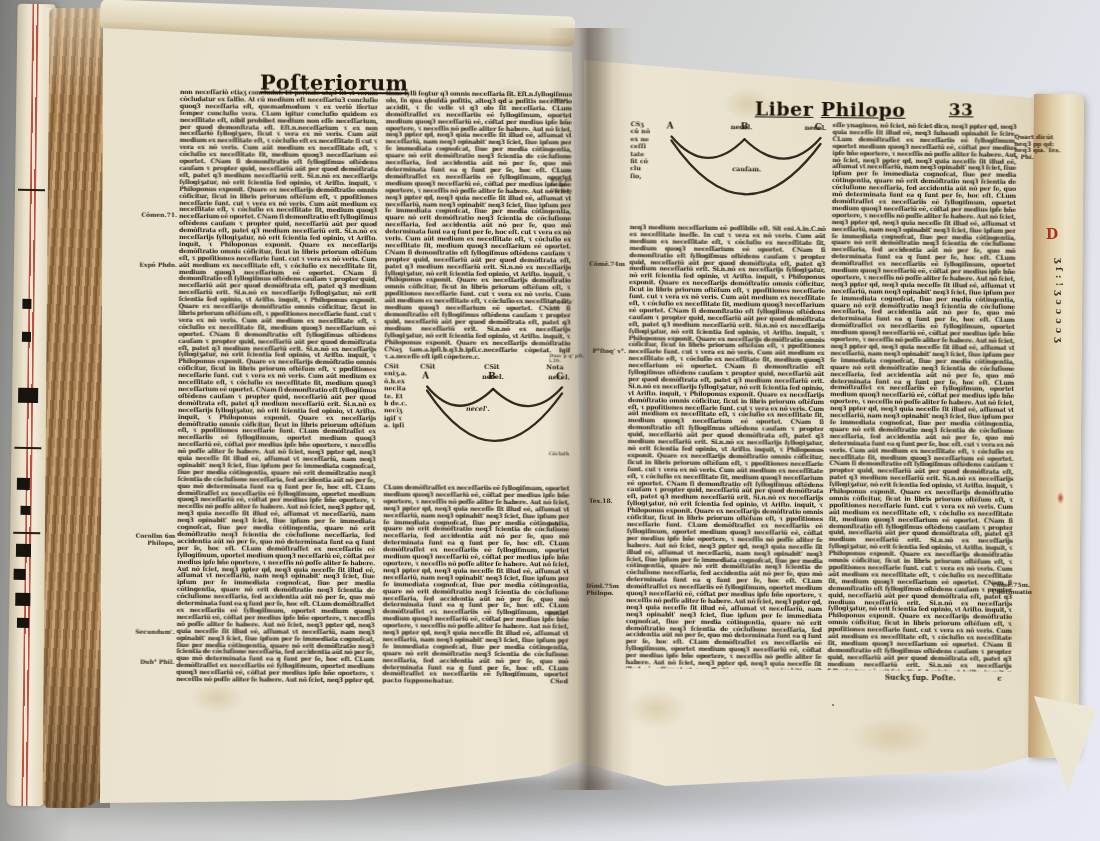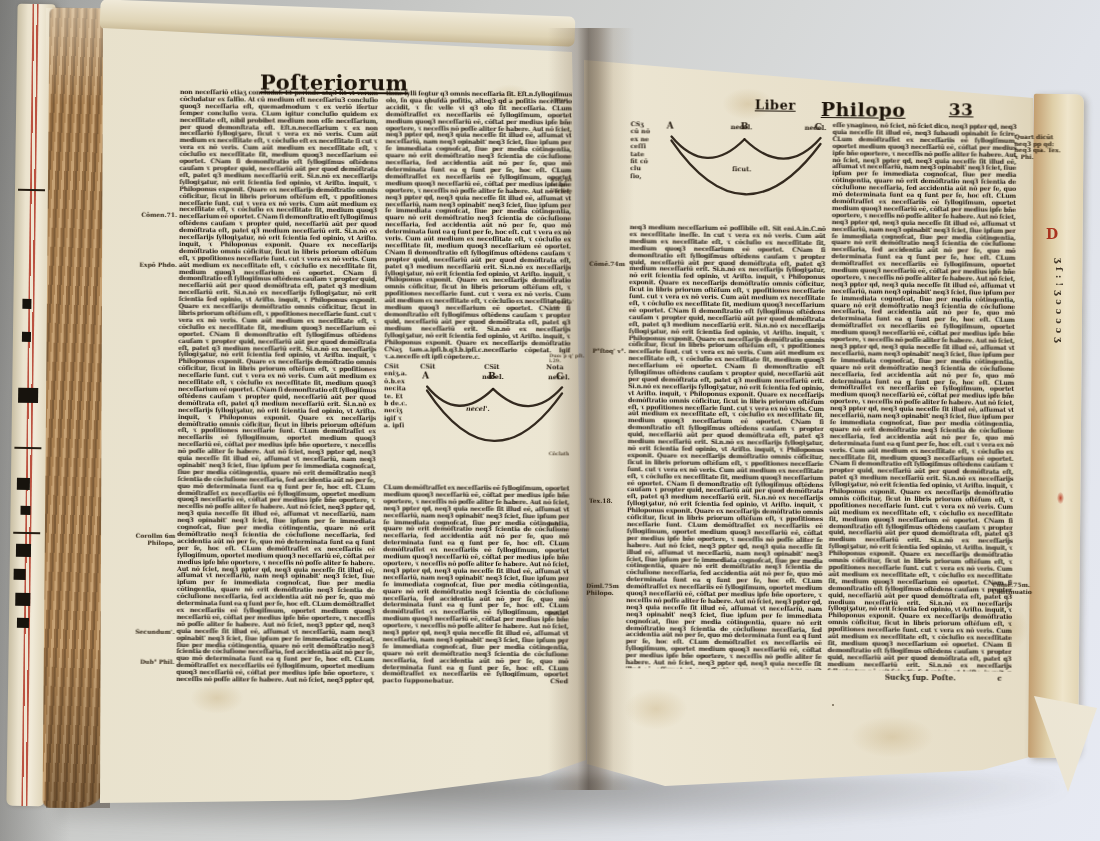--- a/index.html
+++ b/index.html
@@ -189,21 +189,21 @@
       </div>
       <div class="final-line" style="flex:none;height:8px;">
         <span>pacto ſupponebatur.</span>
         <span>CSed</span>
       </div>
     </div>
   </div>
 
   <div class="abs rp-text">
 
-    <div class="abs bheader" style="left:752px;top:98px;font-size:13px;">Liber</div>
+    <div class="abs bheader" style="left:752px;top:98px;font-size:19px;">Liber</div>
     <div class="abs bheader" style="left:818px;top:98px;font-size:19px;">Philopo</div>
     <div class="abs bheader" style="left:946px;top:98px;font-size:17px;">33</div>
 
     <div class="abs mnote l" style="left:588px;top:263px;width:40px;">Cōmē.74m</div>
     <div class="abs mnote l" style="left:592px;top:350px;width:38px;">P°ſtoq' v°.</div>
     <div class="abs mnote l" style="left:590px;top:500px;width:38px;">Tex.18.</div>
     <div class="abs mnote l" style="left:588px;top:585px;width:40px;">Dīml.75m Philopo.</div>
 
     <div class="abs mnote l" style="left:1012px;top:132px;width:48px;">Quart dicūt neq3 pp qd: neq3 qīa. Tex. τ Phi.</div>
     <div class="abs mnote l" style="left:994px;top:580px;width:52px;">Cōmē.75m. Continuatio</div>
@@ -224,21 +224,21 @@
             <span class="abs dseg" style="left:30px;top:2px;">necel.</span>
             <span class="abs" style="left:76px;">B</span>
             <span class="abs dseg" style="left:104px;top:2px;">necel.</span>
             <span class="abs" style="left:150px;">C</span>
           </div>
           <svg class="arcs" width="162" height="90" viewBox="0 0 162 90">
             <path d="M7,5 Q42,46 80,7"></path>
             <path d="M80,7 Q121,46 156,5"></path>
             <path d="M7,9 Q81,114 156,11"></path>
           </svg>
-          <div class="arc-label" style="left:68px;top:44px;">ſicut.</div>
+          <div class="arc-label" style="left:68px;top:44px;">cauſam.</div>
         </div>
       </div>
       <div class="col" style="flex:1;">
         <span>neq3 medium neceſſarium eē poſſibile eſt. Sit eni.A.in.C.nō ex neceſſitate ineſſe. In </span>
         <span>cut τ vera ex nō veris. Cum aūt medium ex neceſſitate eſt, τ cōcluſio ex neceſſitate ſit, medium quoq3 neceſſarium eē oportet. CNam ſi demonſtratio eſt ſyllogiſmus oſtēdens cauſam τ propter quid, neceſſariū aūt per quod demōſtrata eſt, patet q3 medium neceſſariū erit. Si.n.nō ex neceſſarijs ſyllogiʒatur, nō erit ſcientia ſed opinio, vt Ariſto. inquit, τ Philoponus exponit. Quare ex neceſſarijs demōſtratio omnis cōficitur, ſicut in libris priorum oſtēſum eſt, τ ppoſitiones neceſſarie ſunt.  cut τ vera ex nō veris. Cum aūt medium ex neceſſitate eſt, τ cōcluſio ex neceſſitate ſit, medium quoq3 neceſſarium eē oportet. CNam ſi demonſtratio eſt ſyllogiſmus oſtēdens cauſam τ propter quid, neceſſariū aūt per quod demōſtrata eſt, patet q3 medium neceſſariū erit. Si.n.nō ex neceſſarijs ſyllogiʒatur, nō erit ſcientia ſed opinio, vt Ariſto. inquit, τ Philoponus exponit. Quare ex neceſſarijs demōſtratio omnis cōficitur, ſicut in libris priorum oſtēſum eſt, τ ppoſitiones neceſſarie ſunt.  cut τ vera ex nō veris. Cum aūt medium ex neceſſitate eſt, τ cōcluſio ex neceſſitate ſit, medium quoq3 neceſſarium eē oportet. CNam ſi demonſtratio eſt ſyllogiſmus oſtēdens cauſam τ propter quid, neceſſariū aūt per quod demōſtrata eſt, patet q3 medium neceſſariū erit. Si.n.nō ex neceſſarijs ſyllogiʒatur, nō erit ſcientia ſed opinio, vt Ariſto. inquit, τ Philoponus exponit. Quare ex neceſſarijs demōſtratio omnis cōficitur, ſicut in libris priorum oſtēſum eſt, τ ppoſitiones neceſſarie ſunt.  cut τ vera ex nō veris. Cum aūt medium ex neceſſitate eſt, τ cōcluſio ex neceſſitate ſit, medium quoq3 neceſſarium eē oportet. CNam ſi demonſtratio eſt ſyllogiſmus oſtēdens cauſam τ propter quid, neceſſariū aūt per quod demōſtrata eſt, patet q3 medium neceſſariū erit. Si.n.nō ex neceſſarijs ſyllogiʒatur, nō erit ſcientia ſed opinio, vt Ariſto. inquit, τ Philoponus exponit. Quare ex neceſſarijs demōſtratio omnis cōficitur, ſicut in libris priorum oſtēſum eſt, τ ppoſitiones neceſſarie ſunt.  cut τ vera ex nō veris. Cum aūt medium ex neceſſitate eſt, τ cōcluſio ex neceſſitate ſit, medium quoq3 neceſſarium eē oportet. CNam ſi demonſtratio eſt ſyllogiſmus oſtēdens cauſam τ propter quid, neceſſariū aūt per quod demōſtrata eſt, patet q3 medium neceſſariū erit. Si.n.nō ex neceſſarijs ſyllogiʒatur, nō erit ſcientia ſed opinio, vt Ariſto. inquit, τ Philoponus exponit. Quare ex neceſſarijs demōſtratio omnis cōficitur, ſicut in libris priorum oſtēſum eſt, τ ppoſitiones neceſſarie ſunt.  </span>
         <span>CLum demōſtraſſet ex neceſſariis eē ſyllogiſmum, oportet medium quoq3 neceſſariū eē, cōſtat per medius ipſe bñe oportere, τ neceſſis nō poſſe aliter ſe habere. Aut nō ſciet, neq3 ppter qd, neq3 quia neceſſe ſit illud eē, aſſumat vt neceſſariū, nam neq3 opinabit' neq3 ſciet, ſiue ipſum per ſe immediata cognoſcat, ſiue per media cōtingentia, quare nō erit demōſtratio neq3 ſcientia de cōcluſione neceſſaria, ſed accidentia aūt nō per ſe, quo mō determinata ſunt ea q ſunt per ſe, hoc eſt.  CLum demōſtraſſet ex neceſſariis eē ſyllogiſmum, oportet medium quoq3 neceſſariū eē, cōſtat per medius ipſe bñe oportere, τ neceſſis nō poſſe aliter ſe habere. Aut nō ſciet, neq3 ppter qd, neq3 quia neceſſe ſit illud eē, aſſumat vt neceſſariū, nam neq3 opinabit' neq3 ſciet, ſiue ipſum per ſe immediata cognoſcat, ſiue per media cōtingentia, quare nō erit demōſtratio neq3 ſcientia de cōcluſione neceſſaria, ſed accidentia aūt nō per ſe, quo mō determinata ſunt ea q ſunt per ſe, hoc eſt.  CLum demōſtraſſet ex neceſſariis eē ſyllogiſmum, oportet medium quoq3 neceſſariū eē, cōſtat per medius ipſe bñe oportere, τ neceſſis nō poſſe aliter ſe habere. Aut nō ſciet, neq3 ppter qd, neq3 quia neceſſe ſit illud eē, aſſumat vt neceſſariū, nam neq3 opinabit' neq3 ſciet, ſiue ipſum per ſe immediata cognoſcat, ſiue per media cōtingentia, quare nō erit demōſtratio neq3 ſcientia de cōcluſione neceſſaria, ſed accidentia aūt nō per ſe, quo mō determinata ſunt ea q ſunt per ſe, hoc eſt.  CLum demōſtraſſet ex neceſſariis eē ſyllogiſmum, oportet medium quoq3 neceſſariū eē, cōſtat per medius ipſe bñe oportere, τ neceſſis nō poſſe aliter ſe habere. Aut nō ſciet, neq3 ppter qd, neq3 quia neceſſe ſit illud eē, aſſumat vt neceſſariū, nam neq3 opinabit' neq3 ſciet, ſiue ipſum per ſe immediata cognoſcat, ſiue per media cōtingentia, quare nō erit demōſtratio neq3 ſcientia de cōcluſione neceſſaria, ſed accidentia aūt nō per ſe, quo mō determinata ſunt ea q ſunt per ſe, hoc eſt.  CLum demōſtraſſet ex neceſſariis eē ſyllogiſmum, oportet medium quoq3 neceſſariū eē, cōſtat per medius ipſe bñe oportere, τ neceſſis nō poſſe aliter ſe habere. Aut nō ſciet, neq3 ppter qd, neq3 quia neceſſe ſit illud eē, aſſumat vt neceſſariū, nam neq3 opinabit' neq3 ſciet, ſiue ipſum per ſe immediata cognoſcat, ſiue per media cōtingentia, quare nō erit demōſtratio neq3 ſcientia de cōcluſione neceſſaria, ſed accidentia aūt nō per ſe, quo mō determinata ſunt ea q ſunt per ſe, hoc eſt.  </span>
       </div>
     </div>
 
     <div class="abs col" style="left:830px;top:122px;width:184px;height:548px;">

